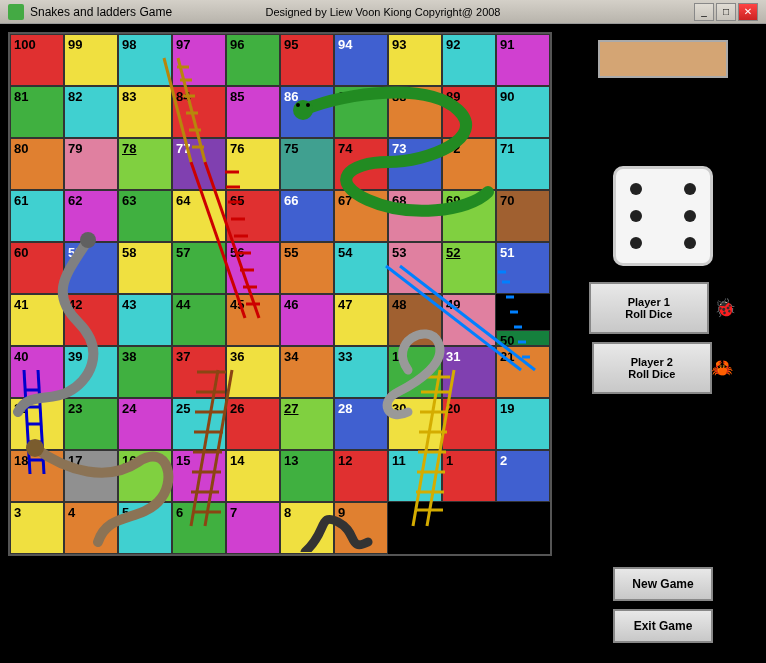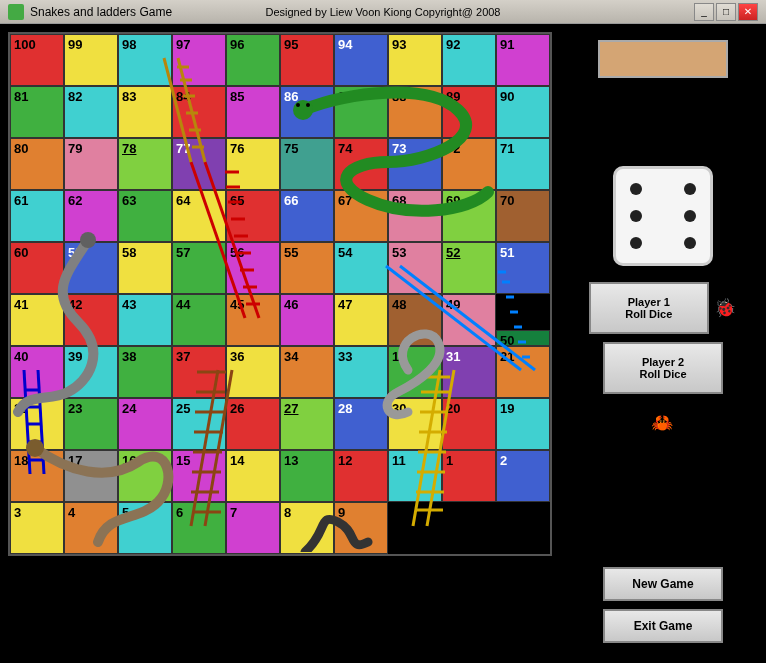--- a/index.html
+++ b/index.html
@@ -133,21 +133,21 @@
       align-items: center;
       justify-content: center;
       gap: 6px;
     }
 
     .player-icon {
       font-size: 18px;
     }
 
     .action-btn {
-      width: 120px;
+      width: 100px;
       height: 34px;
       background: linear-gradient(to bottom, #e8e8e8, #c8c8c8);
       border: 2px solid #888;
       cursor: pointer;
       font-size: 12px;
       font-weight: bold;
       display: flex;
       align-items: center;
       justify-content: center;
     }
@@ -406,21 +406,21 @@
       <div class="dot"></div>
     </div>
 
     <div style="display:flex; align-items:center; gap:6px; margin-top:8px;">
       <button class="roll-btn">
         <span>Player 1<br>Roll Dice</span>
       </button>
       <span class="player-icon">🐞</span>
     </div>
 
-    <div style="display:flex; align-items:center; gap:18px;flex-direction:column;">
+    <div style="display:flex; align-items:center; gap:0;">
       <button class="roll-btn">
         <span>Player 2<br>Roll Dice</span>
       </button>
       <span class="player-icon">🦀</span>
     </div>
 
     <div style="flex:1;"></div>
 
     <button class="action-btn">New Game</button>
     <button class="action-btn">Exit Game</button>

